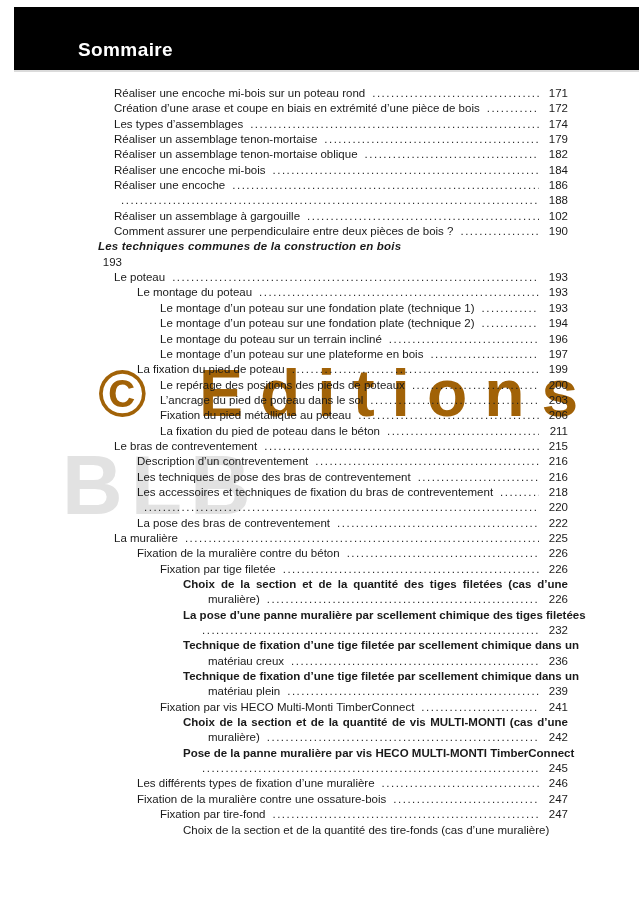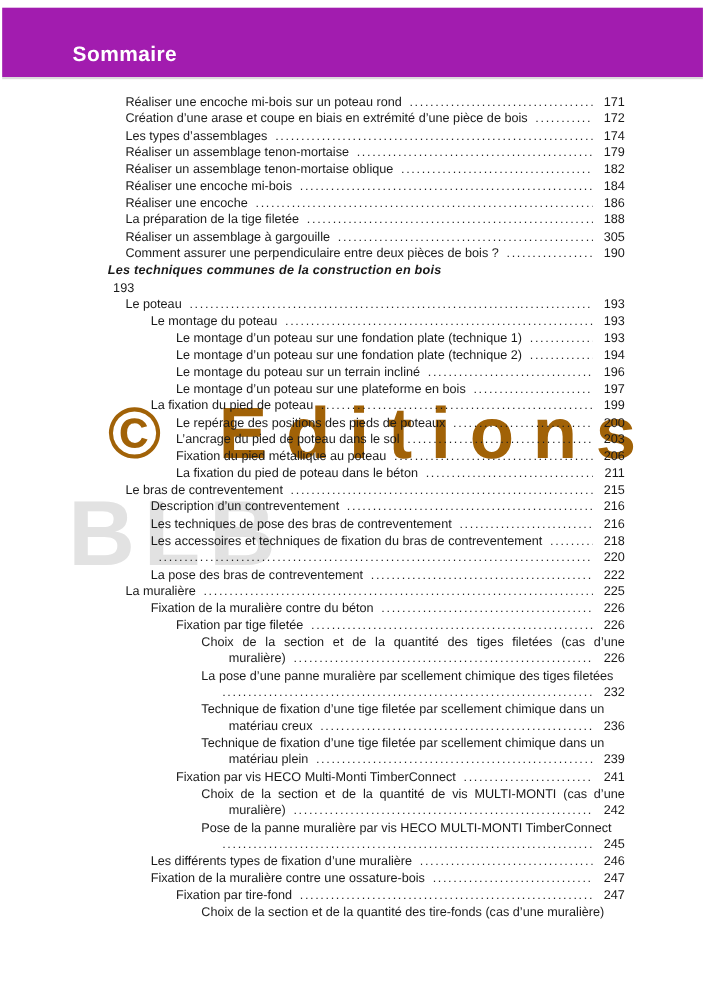--- a/index.html
+++ b/index.html
@@ -2,35 +2,35 @@
 <html lang="fr"><head>
 <meta charset="utf-8">
 <style>
   html,body{margin:0;padding:0;}
   .page{
     position:relative;width:640px;height:905px;background:#ffffff;overflow:hidden;
     font-family:"Liberation Sans","DejaVu Sans",sans-serif;color:#1a1a1a;
   }
   
   .bar{
-    position:absolute;left:2px;top:7px;right:1px;height:63px;background:#a21caf;
+    position:absolute;left:14px;top:7px;right:1px;height:63px;background:#000000;
     box-shadow:0 2px 0 rgba(190,190,190,.55);
   }
   .bar .title{
     position:absolute;left:64px;bottom:9px;font-size:19px;font-weight:bold;
     color:#ffffff;letter-spacing:.4px;
   }
   
   .wm{position:absolute;font-weight:bold;white-space:nowrap;line-height:1;z-index:0;user-select:none;}
   .wm1{left:58px;top:360px;font-size:66px;letter-spacing:17px;}
   .wm2{left:62px;top:443px;font-size:84px;letter-spacing:8px;}
   
   .toc{position:absolute;left:72px;right:72px;top:86px;z-index:1;font-size:11.5px;line-height:15.34px;}
   .row{display:flex;align-items:baseline;}
-  .row.wrap1{display:block;white-space:nowrap;}
+  .row.wrap1{display:block;white-space:nowrap;font-weight:bold;}
   .row.wrap1.just{white-space:normal;text-align:justify;text-align-last:justify;}
   .lv0{padding-left:19px;flex-direction:column;}
   .lv1{padding-left:42px;}
   .lv2{padding-left:65px;}
   .lv3{padding-left:88px;align-items:center;}
   .lv4{padding-left:111px;}
   .cont-text{padding-left:136px;}
   .cont-dots{padding-left:123px;}
   .lbl{white-space:pre;flex:0 0 auto;}
   .bold-lbl{font-weight:bold;font-style:italic;letter-spacing:.2px;}
@@ -84,28 +84,27 @@
         <span class="lbl">Réaliser une encoche mi-bois</span>
         <span class="leader">..............................................................................................................................................................................................</span>
         <span class="pg">184</span>
       </div>
       <div class="row lv1">
         <span class="lbl">Réaliser une encoche</span>
         <span class="leader">..............................................................................................................................................................................................</span>
         <span class="pg">186</span>
       </div>
       <div class="row lv1">
-        <span class="lbl">La préparation de la tige filetée</span>
         <span class="leader">..............................................................................................................................................................................................</span>
         <span class="pg">188</span>
       </div>
       <div class="row lv1">
         <span class="lbl">Réaliser un assemblage à gargouille</span>
         <span class="leader">..............................................................................................................................................................................................</span>
-        <span class="pg">305</span>
+        <span class="pg">102</span>
       </div>
       <div class="row lv1">
         <span class="lbl">Comment assurer une perpendiculaire entre deux pièces de bois ?</span>
         <span class="leader">..............................................................................................................................................................................................</span>
         <span class="pg">190</span>
       </div>
       <div class="row lv0">
         <span class="lbl bold-lbl">Les techniques communes de la construction en bois</span>
         <span class="leader">..............................................................................................................................................................................................</span>
         <span class="pg">193</span>

